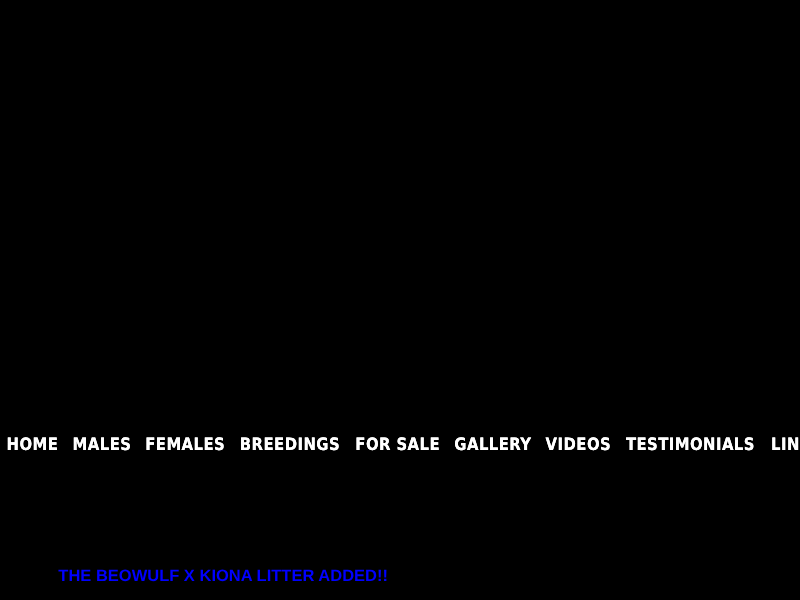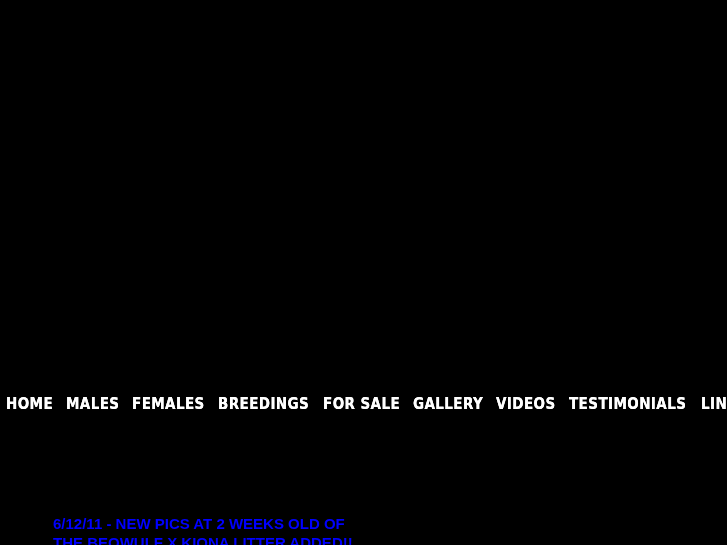--- a/index.html
+++ b/index.html
@@ -126,18 +126,17 @@
   </div>
 
   <div id="nav-bar">
     <div id="nav-inner">
       <a class="nav-item" href="#">HOME</a><span class="nav-sep"></span><a class="nav-item" href="#">MALES</a><span class="nav-sep"></span><a class="nav-item" href="#">FEMALES</a><span class="nav-sep"></span><a class="nav-item" href="#">BREEDINGS</a><span class="nav-sep"></span><a class="nav-item" href="#">FOR SALE</a><span class="nav-sep"></span><a class="nav-item" href="#">GALLERY</a><span class="nav-sep"></span><a class="nav-item" href="#">VIDEOS</a><span class="nav-sep"></span><a class="nav-item" href="#">TESTIMONIALS</a><span class="nav-sep"></span><a class="nav-item" href="#">LINKS</a>
     </div>
   </div>
 
   <div id="content-area">
     <div id="announcement">
-      <span class="ann-line">6/12/11 - NEW PICS AT 2 WEEKS OLD OF</span>
       <span class="ann-line">THE BEOWULF X KIONA LITTER ADDED!!</span>
     </div>
   </div>
 
 </div>
 
 </body></html>

